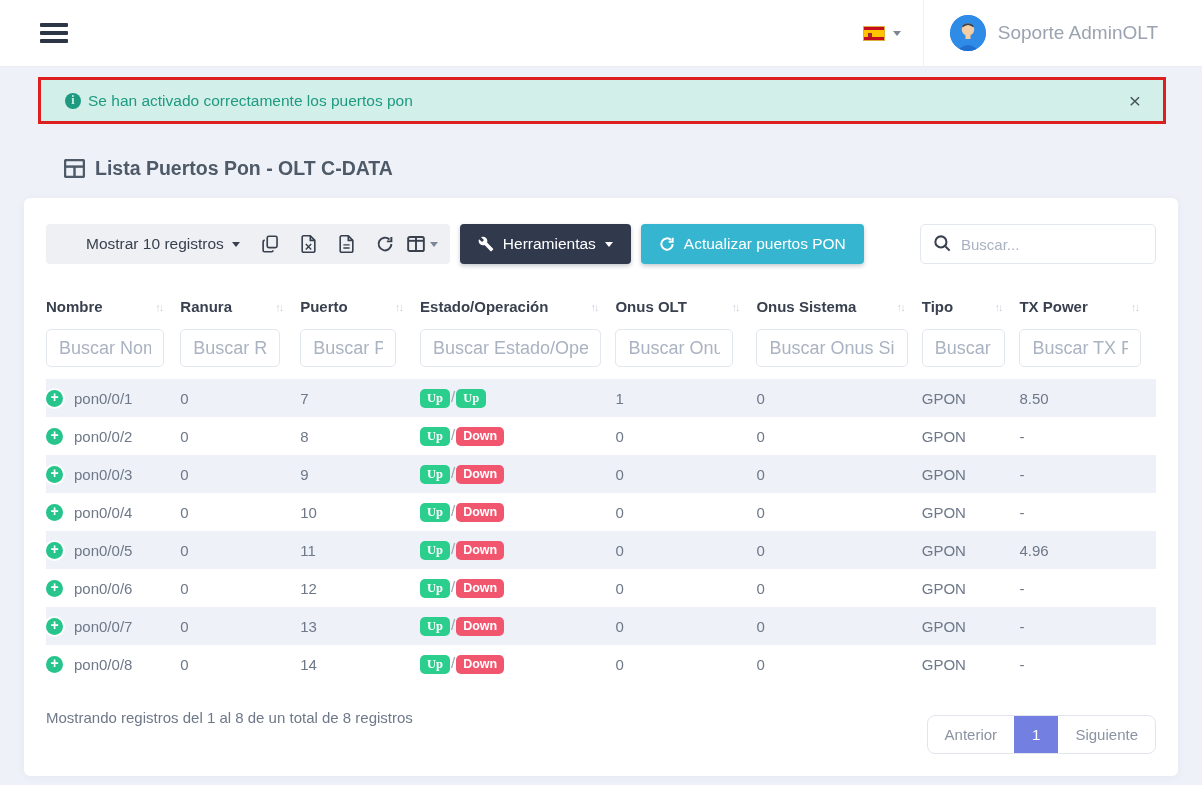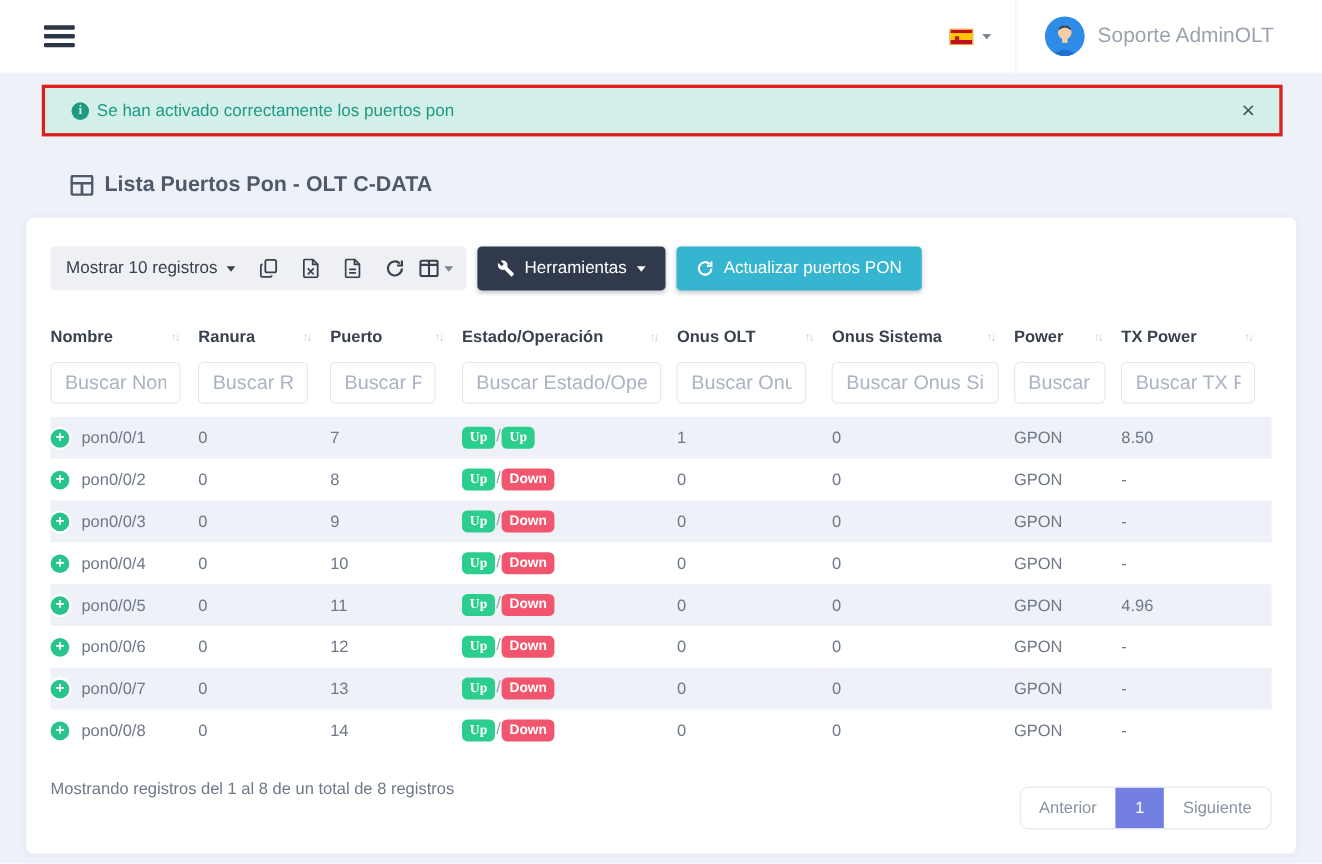--- a/index.html
+++ b/index.html
@@ -53,21 +53,21 @@
     margin:18px 24px 0; background:#fff; border-radius:6px;
     box-shadow:0 1px 8px rgba(40,60,100,.05);
     padding:26px 22px 24px; height:578px;
   }
   
   .toolbar { display:flex; align-items:center; margin-bottom:26px; }
   .tool-group {
     background:#eef0f4; border-radius:4px; height:40px;
     display:flex; align-items:center; padding:0 10px 0 12px; gap:4px;
   }
-  .show-records { display:flex; align-items:center; gap:8px; font-size:15.5px; color:#39414f; padding:0 10px 0 2px; cursor:pointer; white-space:nowrap; }
+  .show-records { display:flex; align-items:center; gap:8px; font-size:15.5px; color:#39414f; padding:0 10px 0 2px; cursor:pointer; white-space:nowrap;margin-left:26px; }
   .show-records .caret { border-top-color:#39414f; }
   .icon-btn { width:34px; height:34px; display:flex; align-items:center; justify-content:center; color:#39414f; cursor:pointer; gap:5px; }
   .icon-btn svg { display:block; }
   .btn {
     height:40px; border:none; border-radius:4px; display:flex; align-items:center; gap:9px;
     font-size:15.5px; color:#fff; padding:0 18px; cursor:pointer;
     font-family:"Liberation Sans",sans-serif; box-shadow:0 2px 4px rgba(30,40,60,.25);
   }
   .btn-update { background:var(--accent_teal,#35b5cf); margin-left:10px; }
   .btn-tools { background:var(--dark_button,#313a4d); margin-left:10px; }
@@ -222,20 +222,27 @@
     </button>
 
     <button class="btn btn-update">
       <svg width="16" height="16" viewBox="0 0 24 24" fill="none" stroke="#fff" stroke-width="3">
         <path d="M20.5 12a8.5 8.5 0 1 1-2.5-6"></path>
         <path d="M20.5 2.5 v6 h-6"></path>
       </svg>
       <span>Actualizar puertos PON</span>
     </button>
 
+    <div class="search-wrap">
+      <svg class="search-icon" width="19" height="19" viewBox="0 0 24 24" fill="none" stroke="#39414f" stroke-width="2.6">
+        <circle cx="10" cy="10" r="7"></circle>
+        <line x1="15.5" y1="15.5" x2="21" y2="21"></line>
+      </svg>
+      <input class="search-input" placeholder="Buscar..." style="">
+    </div>
   </div>
 
   <table>
     <colgroup>
       <col class="c-nombre">
         <col class="c-ranura">
         <col class="c-puerto">
         <col class="c-estado">
       <col class="c-onusolt">
         <col class="c-onussis">
@@ -275,21 +282,21 @@
             </div>
           </th>
           <th>
             <div class="th-inner">
               <span>Onus Sistema</span>
               <span class="sort-icons">↑↓</span>
             </div>
           </th>
           <th>
             <div class="th-inner">
-              <span>Power</span>
+              <span>Tipo</span>
               <span class="sort-icons">↑↓</span>
             </div>
           </th>
           <th>
             <div class="th-inner">
               <span>TX Power</span>
               <span class="sort-icons">↑↓</span>
             </div>
           </th>
         </tr>

